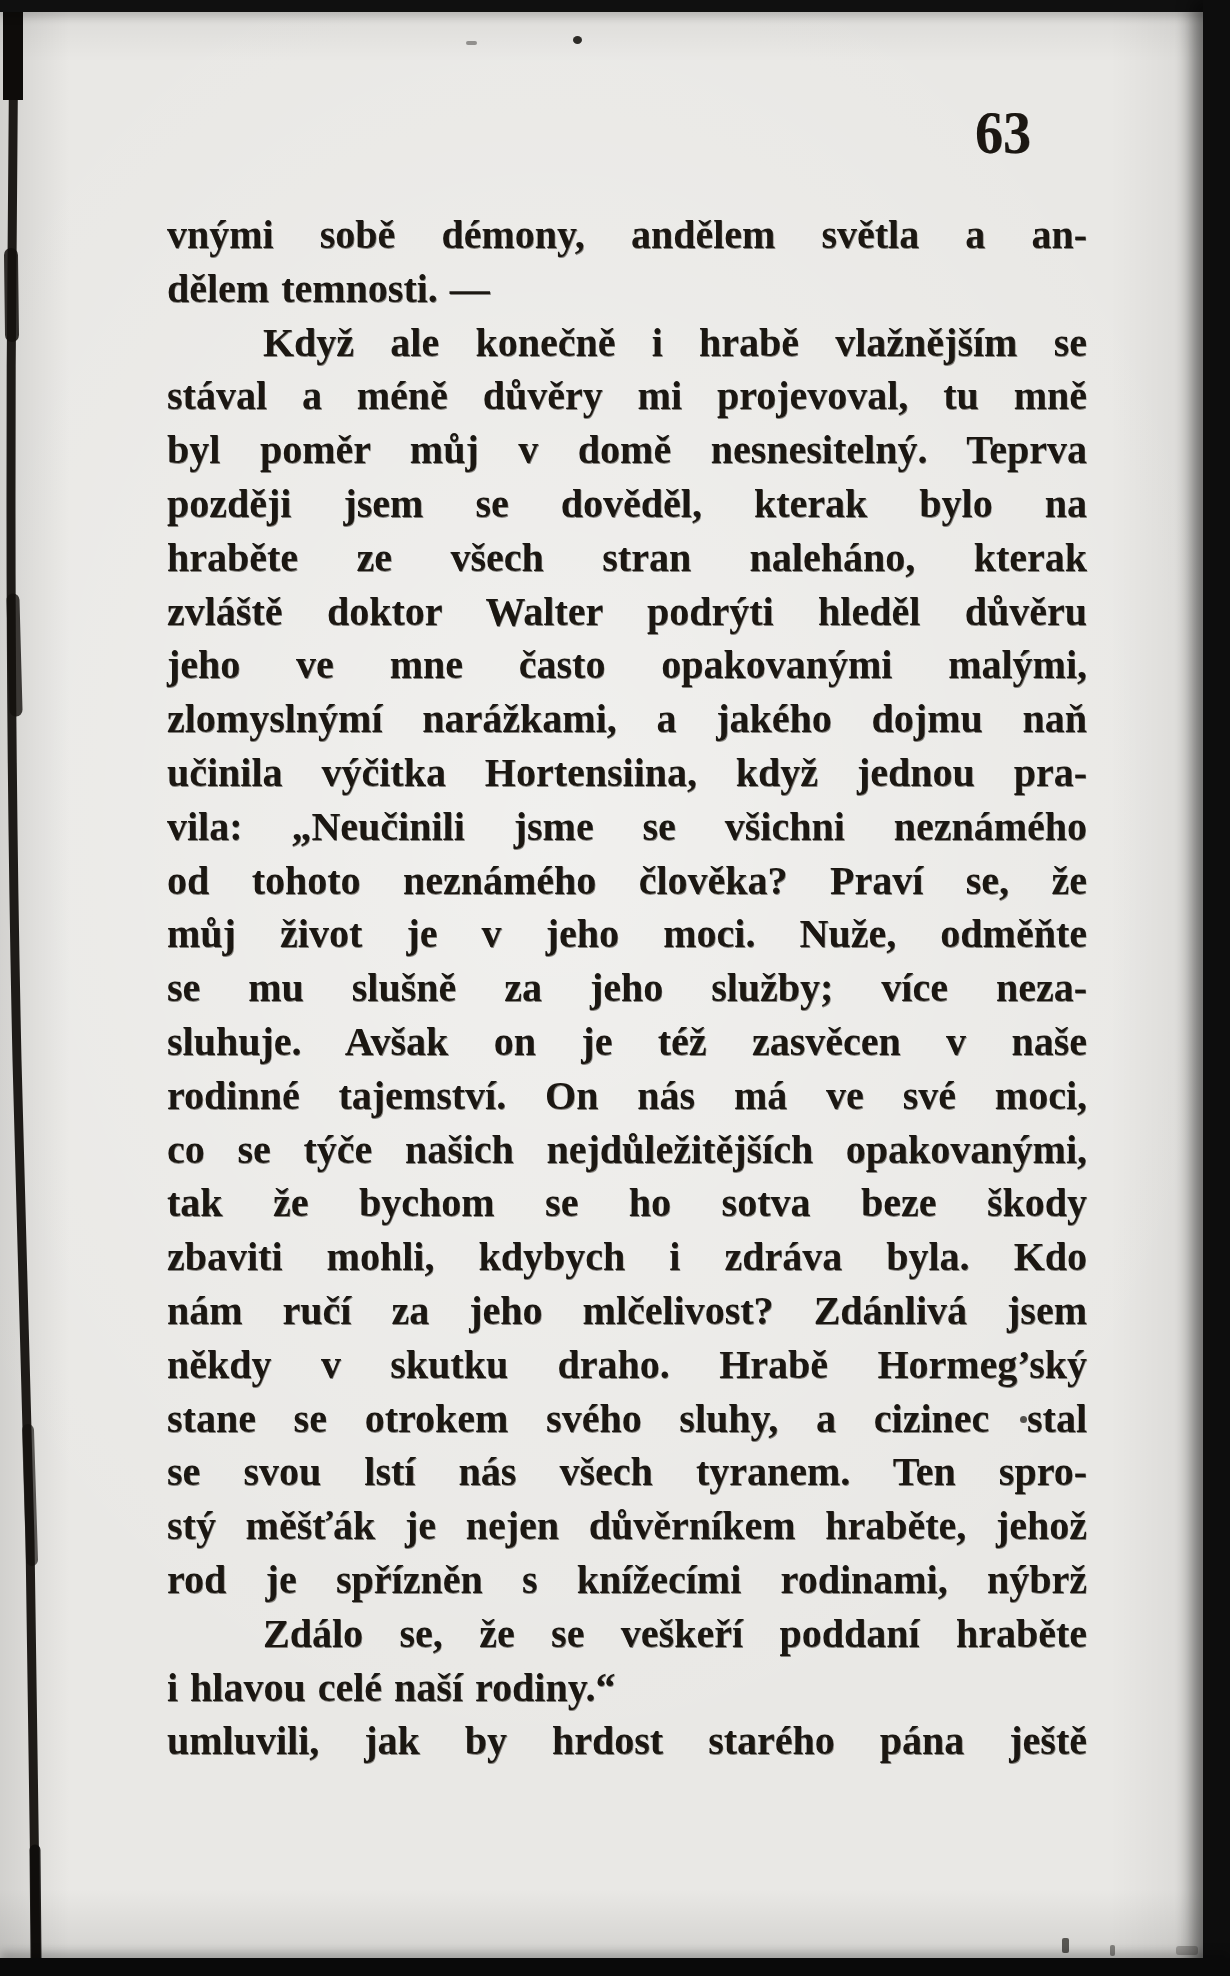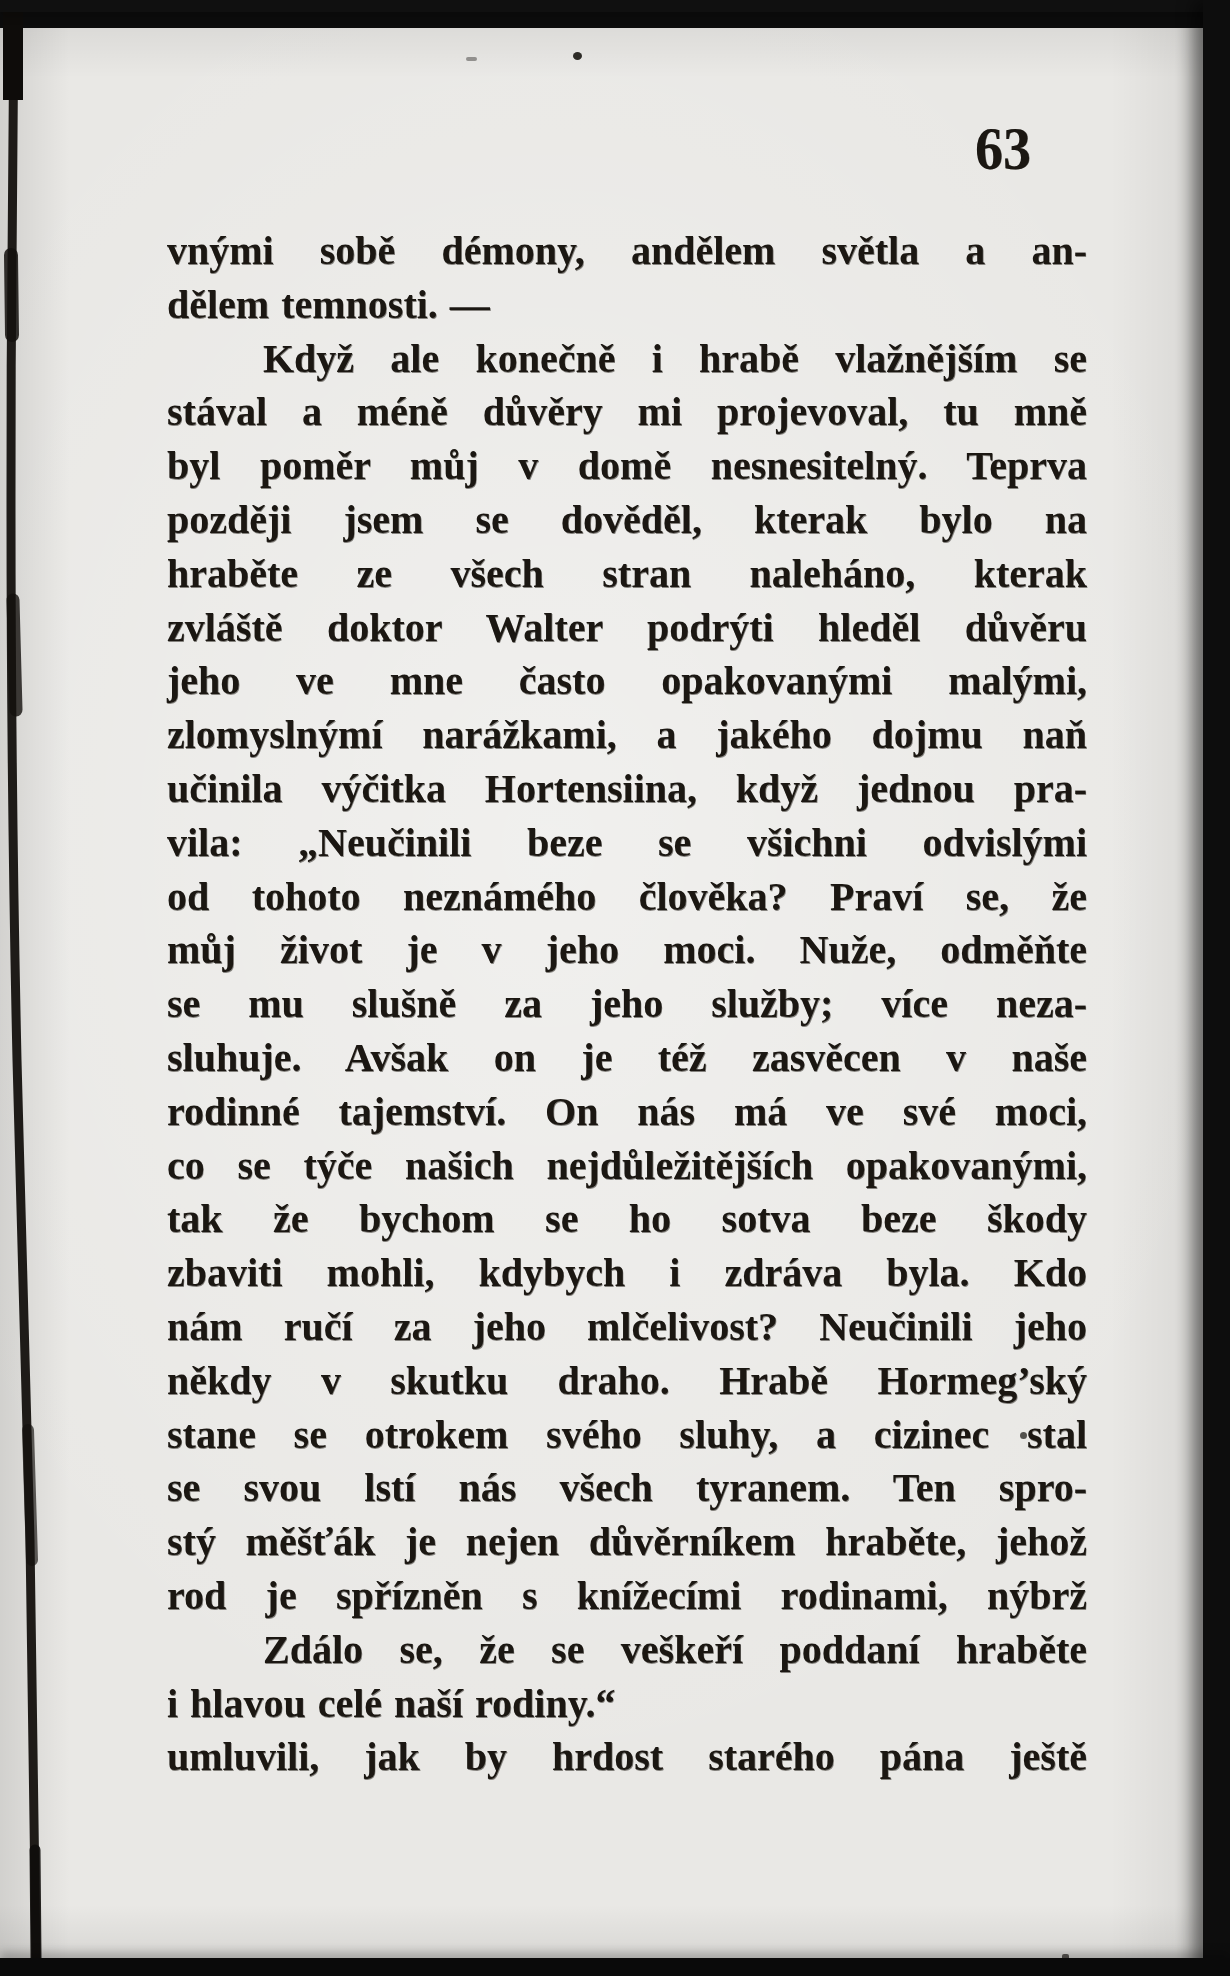--- a/index.html
+++ b/index.html
@@ -9,21 +9,21 @@
   }
   html,body{margin:0;padding:0;}
   body{
     width:1230px;height:1976px;
     background:var(--frame);
     position:relative;overflow:hidden;
     font-family:"Liberation Serif","DejaVu Serif",serif;
   }
   
   .page{
-    position:absolute;left:0;top:28px;width:1203px;height:1947px;
+    position:absolute;left:0;top:12px;width:1203px;height:1947px;
     background:var(--paper);
     padding-left:17px;
   }
   
   .page::before{
     content:"";position:absolute;inset:0;pointer-events:none;
     background:
       linear-gradient(to right, rgba(0,0,0,0.10), rgba(0,0,0,0) 70px),
       linear-gradient(to left, rgba(0,0,0,0.22), rgba(0,0,0,0.05) 45px, rgba(0,0,0,0) 110px),
       linear-gradient(to bottom, rgba(0,0,0,0.06), rgba(0,0,0,0) 50px),
@@ -90,30 +90,30 @@
       <div class="line endline">dělem temnosti. —</div>
       <div class="line indent">Když ale konečně i hrabě vlažnějším se</div>
       <div class="line">stával a méně důvěry mi projevoval, tu mně</div>
       <div class="line">byl poměr můj v domě nesnesitelný. Teprva</div>
       <div class="line">později jsem se dověděl, kterak bylo na</div>
       <div class="line">hraběte ze všech stran naleháno, kterak</div>
       <div class="line">zvláště doktor Walter podrýti hleděl důvěru</div>
       <div class="line">jeho ve mne často opakovanými malými,</div>
       <div class="line">zlomyslnýmí narážkami, a jakého dojmu naň</div>
       <div class="line">učinila výčitka Hortensiina, když jednou pra-</div>
-      <div class="line">vila: „Neučinili beze se všichni odvislými</div>
+      <div class="line">vila: „Neučinili jsme se všichni neznámého</div>
       <div class="line">od tohoto neznámého člověka? Praví se, že</div>
       <div class="line">můj život je v jeho moci. Nuže, odměňte</div>
       <div class="line">se mu slušně za jeho služby; více neza-</div>
       <div class="line">sluhuje. Avšak on je též zasvěcen v naše</div>
       <div class="line">rodinné tajemství. On nás má ve své moci,</div>
       <div class="line">co se týče našich nejdůležitějších opakovanými,</div>
       <div class="line">tak že bychom se ho sotva beze škody</div>
       <div class="line">zbaviti mohli, kdybych i zdráva byla. Kdo</div>
-      <div class="line">nám ručí za jeho mlčelivost? Neučinili jeho</div>
+      <div class="line">nám ručí za jeho mlčelivost? Zdánlivá jsem</div>
       <div class="line">někdy v skutku draho. Hrabě Hormeg’ský</div>
       <div class="line">stane se otrokem svého sluhy, a cizinec stal</div>
       <div class="line">se svou lstí nás všech tyranem. Ten spro-</div>
       <div class="line">stý měšťák je nejen důvěrníkem hraběte, jehož</div>
       <div class="line">rod je spřízněn s knížecími rodinami, nýbrž</div>
       <div class="line indent">Zdálo se, že se veškeří poddaní hraběte</div>
       <div class="line endline">i hlavou celé naší rodiny.“</div>
       <div class="line">umluvili, jak by hrdost starého pána ještě</div>
   </div>
 

